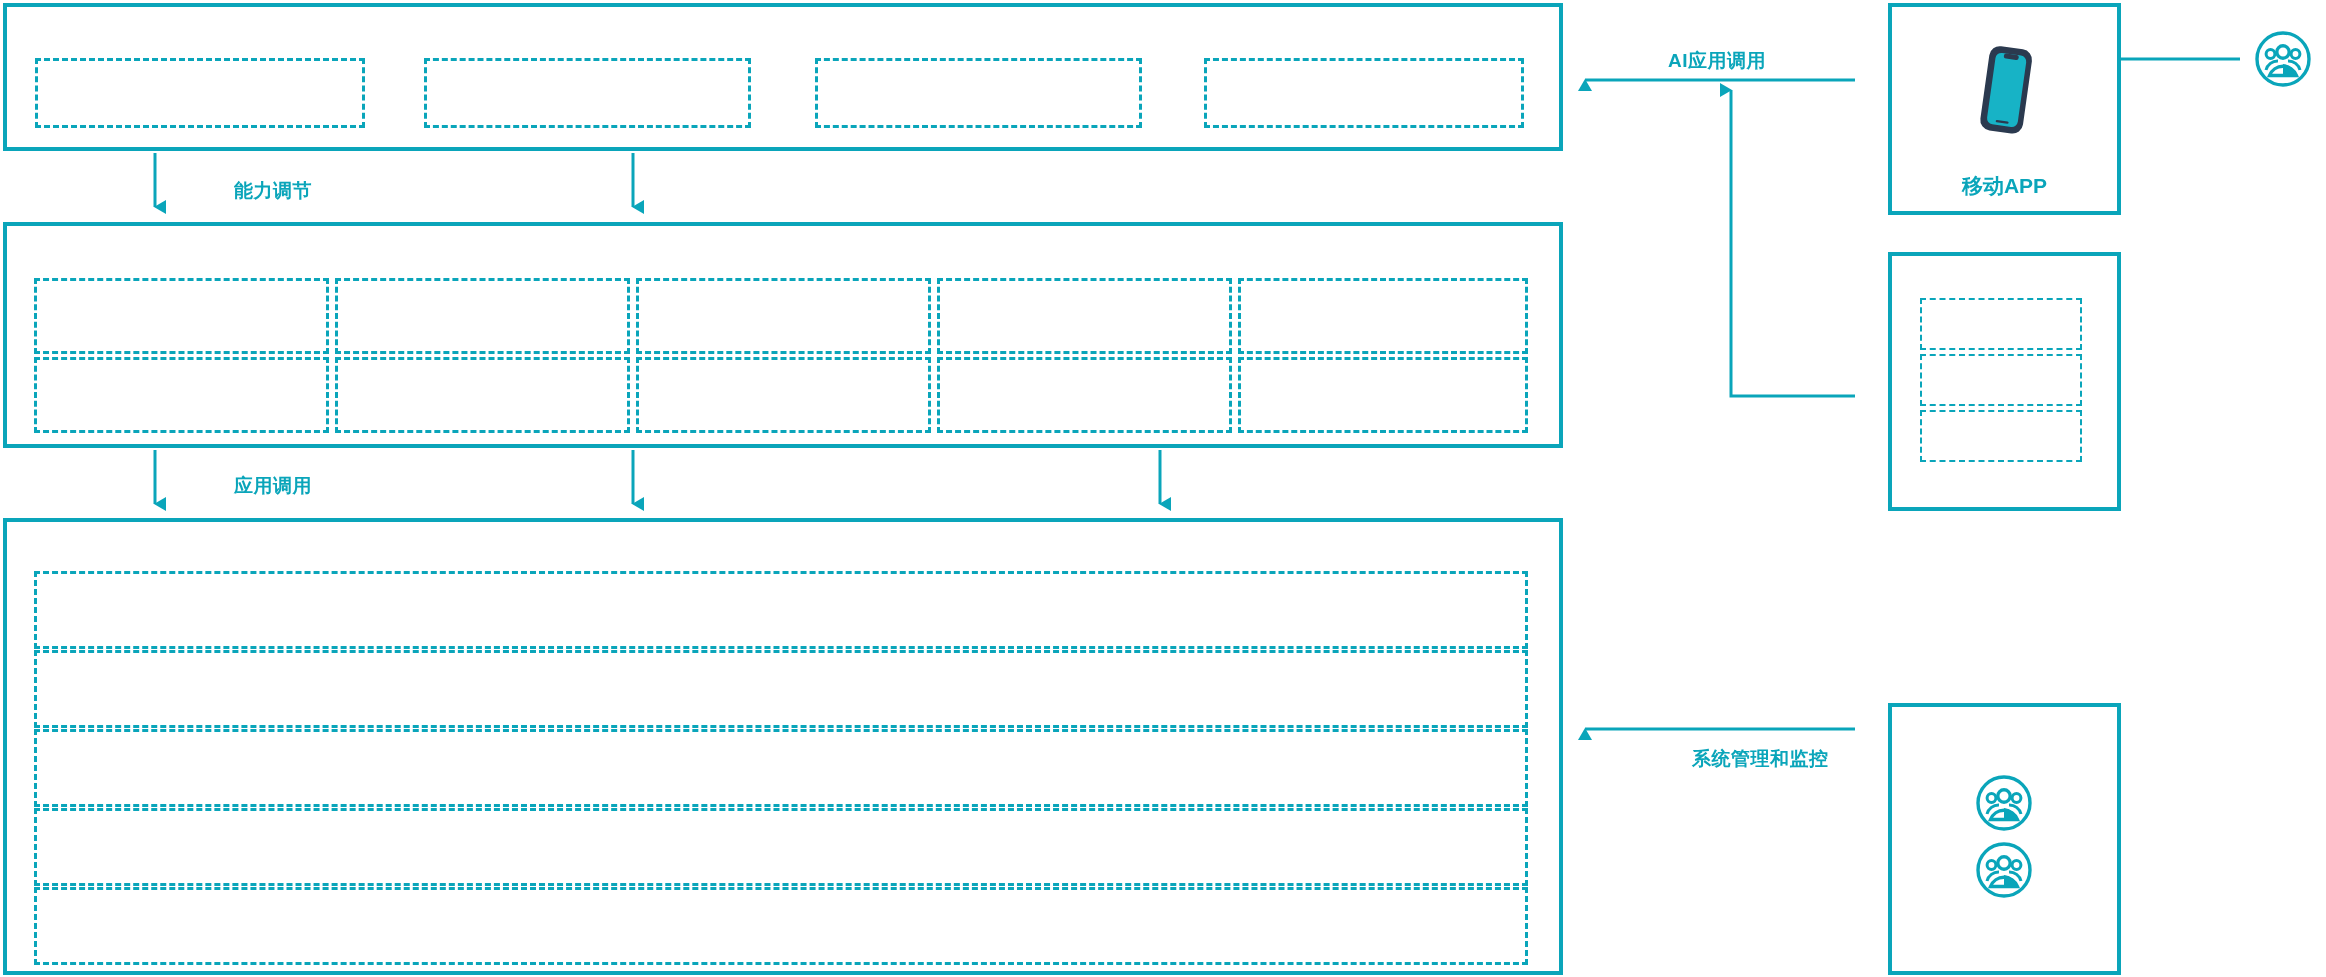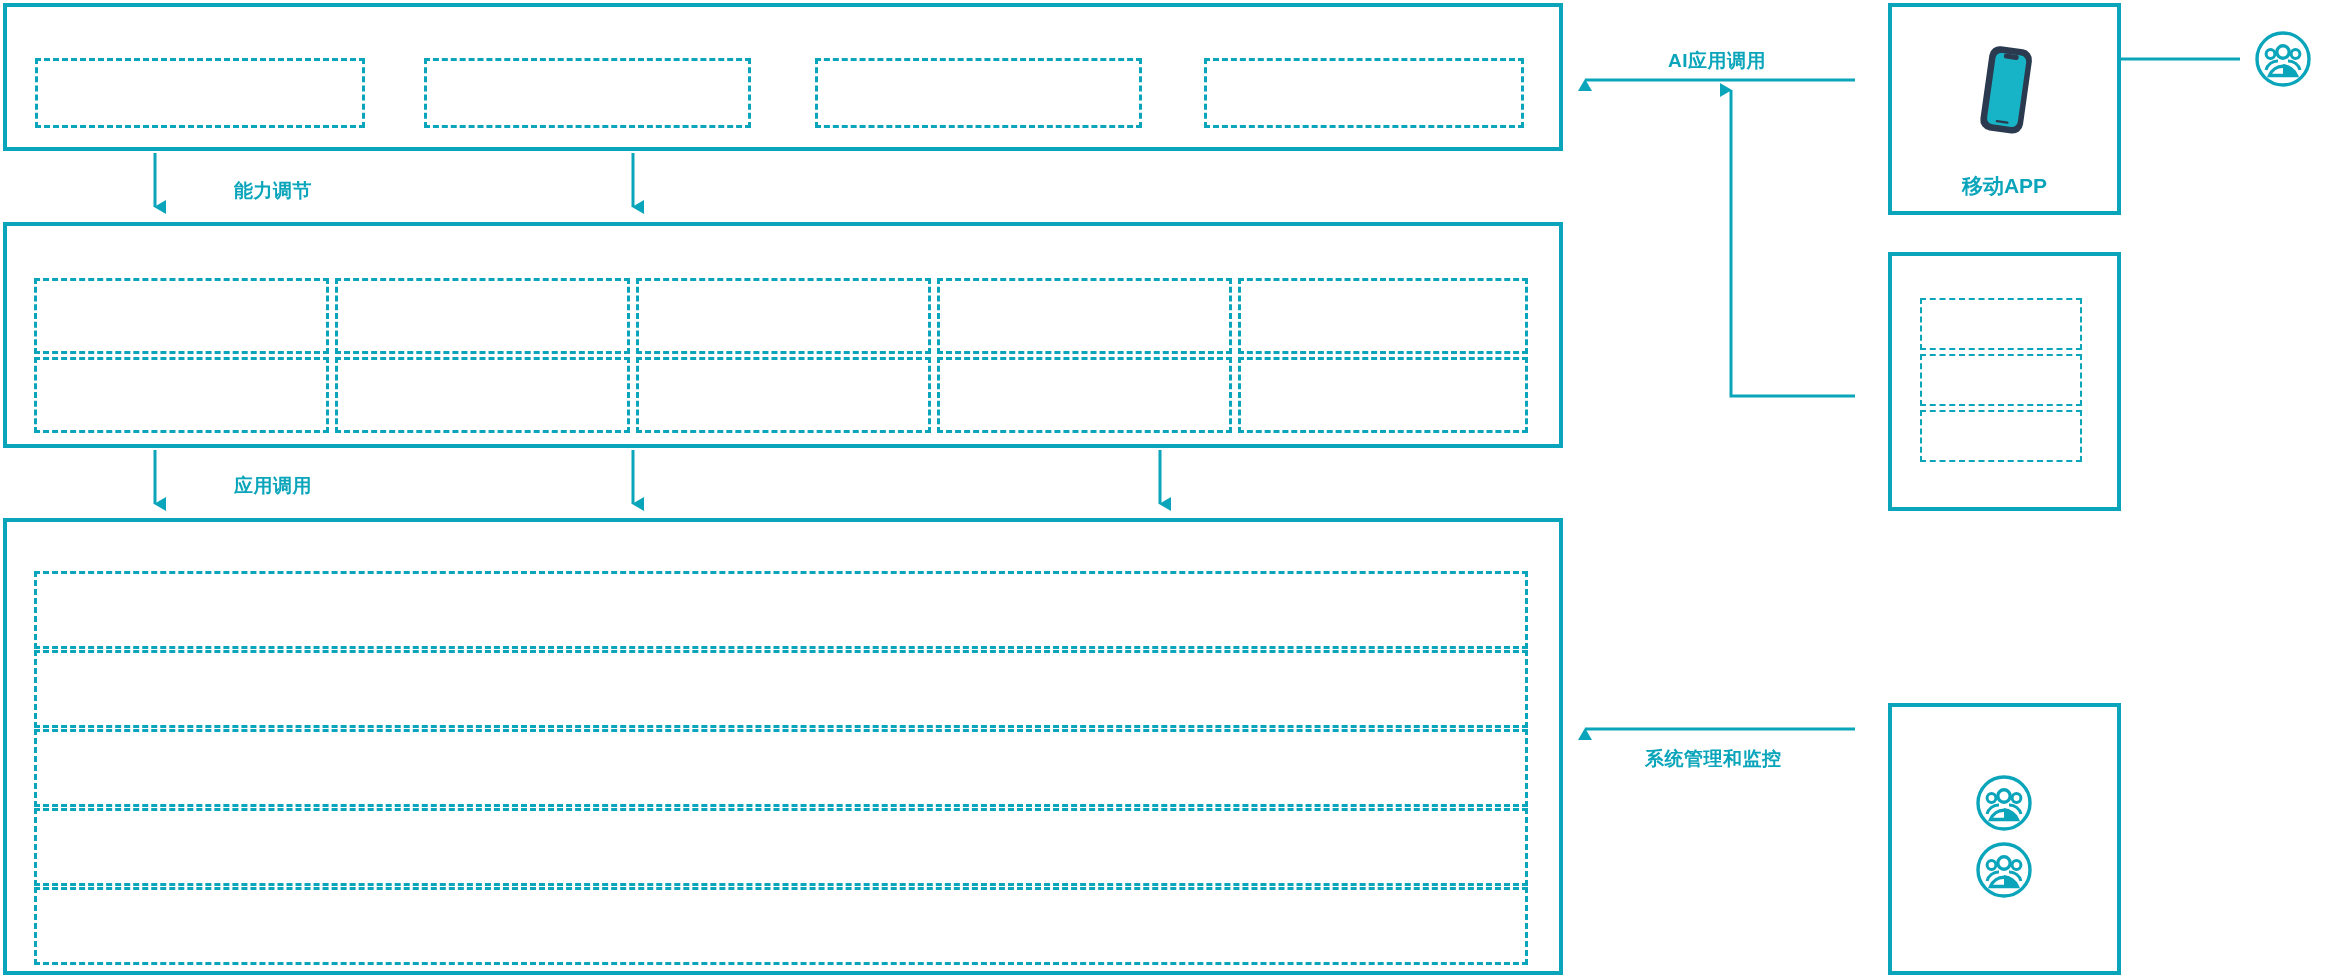--- a/index.html
+++ b/index.html
@@ -90,21 +90,21 @@
   <div class="layer" style="left:3px;top:518px;width:1560px;height:457px;">
   </div>
   <div class="cell" style="left:34px;top:571px;width:1494px;height:78px;"></div>
   <div class="cell" style="left:34px;top:650px;width:1494px;height:78px;"></div>
   <div class="cell" style="left:34px;top:729px;width:1494px;height:78px;"></div>
   <div class="cell" style="left:34px;top:808px;width:1494px;height:78px;"></div>
   <div class="cell" style="left:34px;top:887px;width:1494px;height:78px;"></div>
 
   <div class="lbl" style="left:1668px;top:48px;">AI应用调用</div>
 
-  <div class="lbl" style="left:1645px;top:746px;">系统管理和监控</div>
+  <div class="lbl" style="left:1692px;top:746px;">系统管理和监控</div>
 
   <div class="sidebox" style="left:1888px;top:3px;width:233px;height:212px;"></div>
 
   <div class="iconwrap" style="left:1972px;top:36px;width:70px;height:110px;">
     <svg width="70" height="110" viewBox="0 0 70 110">
       <g transform="rotate(8 35 55)">
         <rect x="14" y="13" width="40" height="82" rx="9" ry="9" fill="#2b3a4f" stroke="#2b3a4f" stroke-width="3"></rect>
         <rect x="19" y="18" width="31" height="72" rx="6" ry="6" fill="#17b3c6"></rect>
         <rect x="27" y="18" width="15" height="5" rx="2.5" ry="2.5" fill="#2b3a4f"></rect>
         <rect x="28" y="85" width="13" height="2.4" rx="1.2" ry="1.2" fill="#2b3a4f"></rect>

